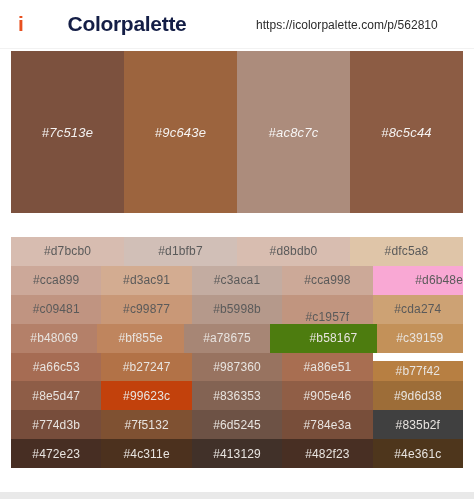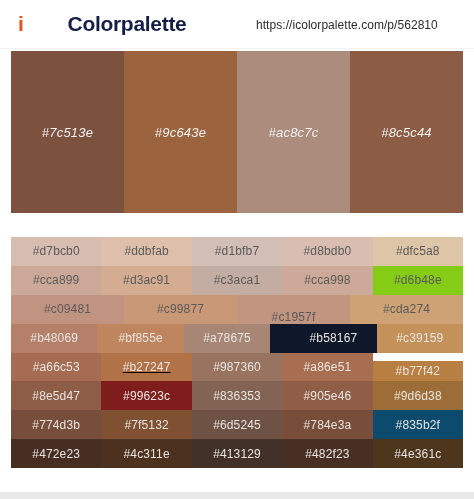--- a/index.html
+++ b/index.html
@@ -136,23 +136,20 @@
     <div class="main-swatch" style="background: rgb(140, 92, 68);">
       <span class="hex">#8c5c44</span>
     </div>
   </div>
 
 <div class="shades-grid">
     <div class="shade-row">
       <div class="shade-cell light" style="background: rgb(215, 188, 176);">
         <span class="hex">#d7bcb0</span>
       </div>
-      <div class="shade-cell light" style="background: rgb(221, 191, 171);">
-        <span class="hex">#ddbfab</span>
-      </div>
       <div class="shade-cell light" style="background: rgb(209, 191, 183);">
         <span class="hex">#d1bfb7</span>
       </div>
       <div class="shade-cell light" style="background: rgb(216, 189, 176);">
         <span class="hex">#d8bdb0</span>
       </div>
       <div class="shade-cell light" style="background: rgb(223, 197, 168);">
         <span class="hex">#dfc5a8</span>
       </div>
     </div>
@@ -162,77 +159,80 @@
       </div>
       <div class="shade-cell light" style="background: rgb(211, 172, 145);">
         <span class="hex">#d3ac91</span>
       </div>
       <div class="shade-cell light" style="background: rgb(195, 172, 161);">
         <span class="hex">#c3aca1</span>
       </div>
       <div class="shade-cell light" style="background: rgb(204, 169, 152);">
         <span class="hex">#cca998</span>
       </div>
-      <div class="shade-cell light" style="background: #84cc16;">
+      <div class="shade-cell light" style="background: #f9a8d4; justify-content: flex-end;">
         <span class="hex">#d6b48e</span>
       </div>
     </div>
     <div class="shade-row">
       <div class="shade-cell light" style="background: rgb(192, 148, 129);">
         <span class="hex">#c09481</span>
       </div>
       <div class="shade-cell light" style="background: rgb(201, 152, 119);">
         <span class="hex">#c99877</span>
       </div>
+      <div class="shade-cell light" style="background: rgb(181, 153, 139);">
+        <span class="hex">#b5998b</span>
+      </div>
       <div class="shade-cell light" style="background: rgb(193, 149, 127); align-items: flex-end;">
         <span class="hex">#c1957f</span>
       </div>
       <div class="shade-cell light" style="background: rgb(205, 162, 116);">
         <span class="hex">#cda274</span>
       </div>
     </div>
     <div class="shade-row">
       <div class="shade-cell dark" style="background: rgb(180, 128, 105);">
         <span class="hex">#b48069</span>
       </div>
       <div class="shade-cell dark" style="background: rgb(191, 133, 94);">
         <span class="hex">#bf855e</span>
       </div>
       <div class="shade-cell dark" style="background: rgb(167, 134, 117);">
         <span class="hex">#a78675</span>
       </div>
-      <div class="shade-cell dark" style="background: #0f172a; padding-left: 20px;">
+      <div class="shade-cell dark" style="background: #4d7c0f; padding-left: 20px;">
         <span class="hex">#b58167</span>
       </div>
       <div class="shade-cell dark" style="background: rgb(195, 145, 89);">
         <span class="hex">#c39159</span>
       </div>
     </div>
     <div class="shade-row">
       <div class="shade-cell dark" style="background: rgb(166, 108, 83);">
         <span class="hex">#a66c53</span>
       </div>
-      <div class="shade-cell dark" style="background: rgb(178, 114, 71); text-decoration: underline;">
+      <div class="shade-cell dark" style="background: rgb(178, 114, 71);">
         <span class="hex">#b27247</span>
       </div>
       <div class="shade-cell dark" style="background: rgb(152, 115, 96);">
         <span class="hex">#987360</span>
       </div>
       <div class="shade-cell dark" style="background: rgb(168, 110, 81);">
         <span class="hex">#a86e51</span>
       </div>
       <div class="shade-cell dark" style="background: rgb(183, 127, 66); margin-top: 8px;">
         <span class="hex">#b77f42</span>
       </div>
     </div>
     <div class="shade-row">
       <div class="shade-cell dark" style="background: rgb(142, 93, 71);">
         <span class="hex">#8e5d47</span>
       </div>
-      <div class="shade-cell dark" style="background: #7f1d1d;">
+      <div class="shade-cell dark" style="background: #c2410c;">
         <span class="hex">#99623c</span>
       </div>
       <div class="shade-cell dark" style="background: rgb(131, 99, 83);">
         <span class="hex">#836353</span>
       </div>
       <div class="shade-cell dark" style="background: rgb(144, 94, 70);">
         <span class="hex">#905e46</span>
       </div>
       <div class="shade-cell dark" style="background: rgb(157, 109, 56);">
         <span class="hex">#9d6d38</span>
@@ -244,21 +244,21 @@
       </div>
       <div class="shade-cell dark" style="background: rgb(127, 81, 50);">
         <span class="hex">#7f5132</span>
       </div>
       <div class="shade-cell dark" style="background: rgb(109, 82, 69);">
         <span class="hex">#6d5245</span>
       </div>
       <div class="shade-cell dark" style="background: rgb(120, 78, 58);">
         <span class="hex">#784e3a</span>
       </div>
-      <div class="shade-cell dark" style="background: #0c4a6e;">
+      <div class="shade-cell dark" style="background: #404040;">
         <span class="hex">#835b2f</span>
       </div>
     </div>
     <div class="shade-row">
       <div class="shade-cell dark" style="background: rgb(71, 46, 35);">
         <span class="hex">#472e23</span>
       </div>
       <div class="shade-cell dark" style="background: rgb(76, 49, 30);">
         <span class="hex">#4c311e</span>
       </div>

